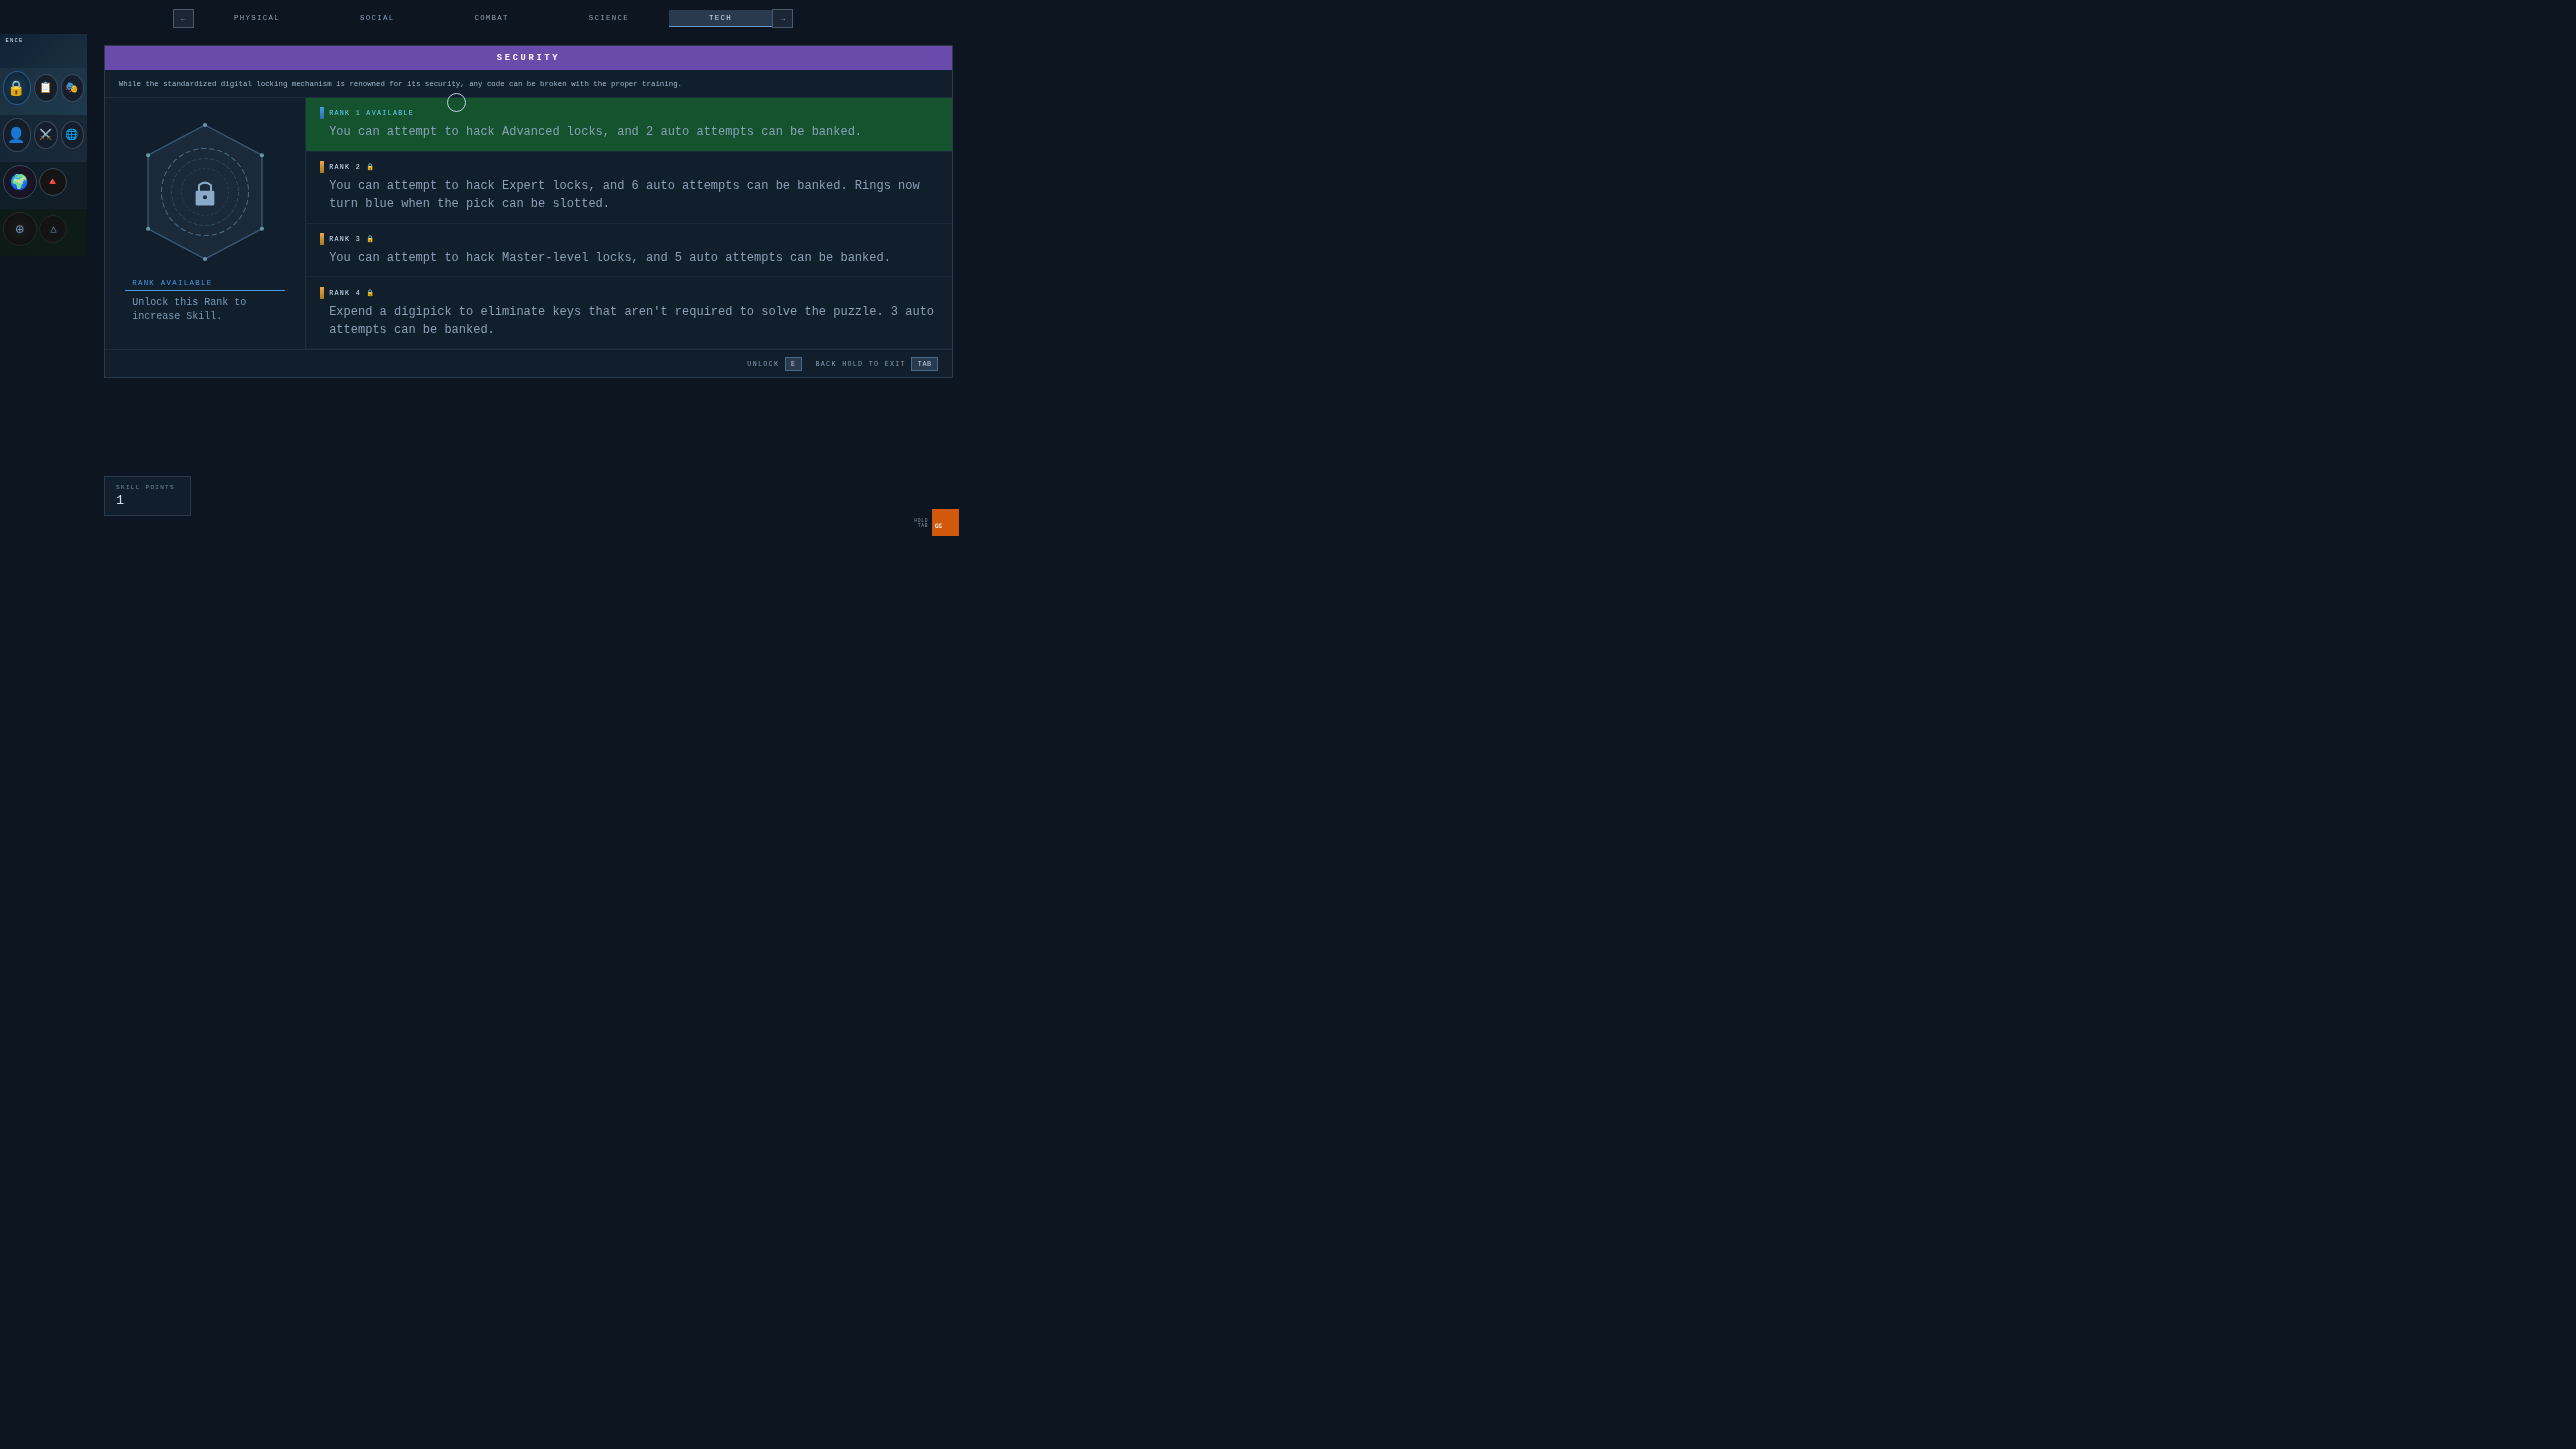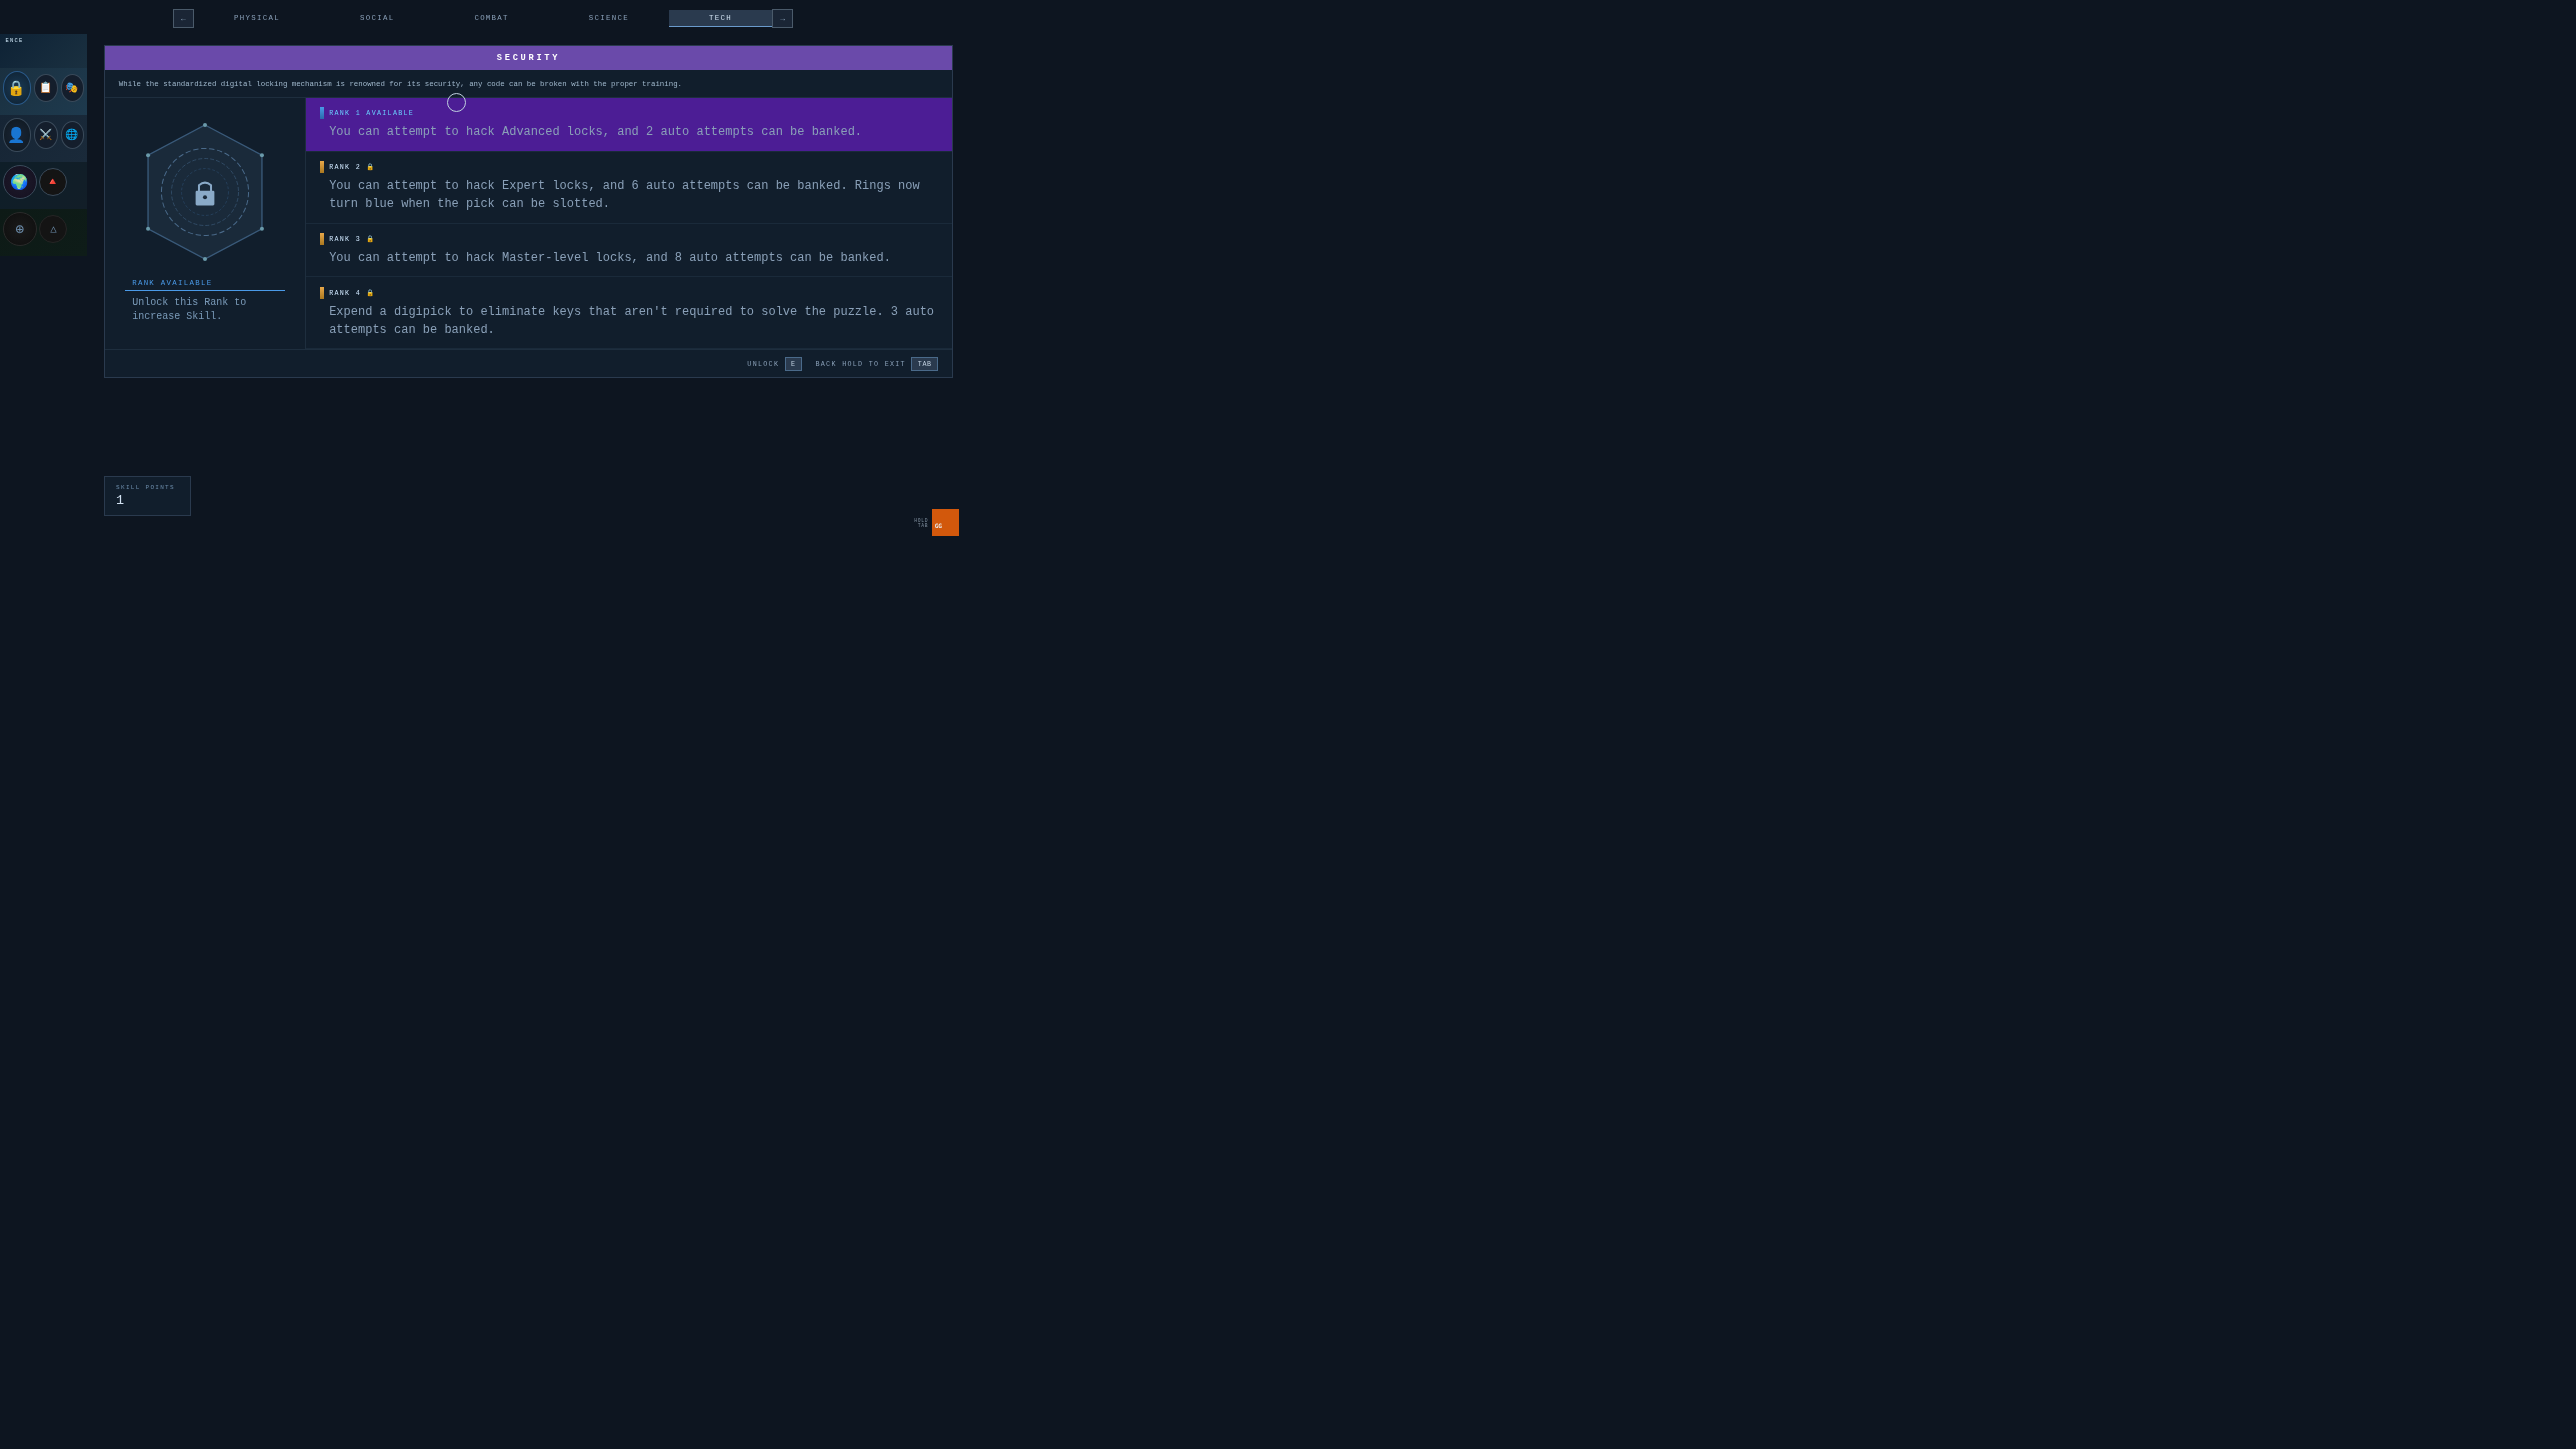--- a/index.html
+++ b/index.html
@@ -166,21 +166,21 @@
       padding: 0;
     }
 
     .rank-item {
       padding: 9.4px 13.4px;
       border-bottom: 0.7px solid #1a2a3a;
       position: relative;
     }
 
     .rank-item.rank-active {
-      background: #4c1d95;
+      background: #14532d;
     }
 
     .rank-item-header {
       display: flex;
       align-items: center;
       gap: 5.4px;
       margin-bottom: 4px;
     }
 
     .rank-bar-indicator {
@@ -453,21 +453,21 @@
           </div>
           <div class="rank-text">You can attempt to hack Expert locks, and 6 auto attempts can be banked. Rings now turn blue when the pick can be slotted.</div>
         </div>
 
         <div class="rank-item">
           <div class="rank-item-header">
             <div class="rank-bar-indicator gold"></div>
             <span class="rank-label">RANK 3</span>
             <span class="lock-icon">🔒</span>
           </div>
-          <div class="rank-text">You can attempt to hack Master-level locks, and 8 auto attempts can be banked.</div>
+          <div class="rank-text">You can attempt to hack Master-level locks, and 5 auto attempts can be banked.</div>
         </div>
 
         <div class="rank-item">
           <div class="rank-item-header">
             <div class="rank-bar-indicator gold"></div>
             <span class="rank-label">RANK 4</span>
             <span class="lock-icon">🔒</span>
           </div>
           <div class="rank-text">Expend a digipick to eliminate keys that aren't required to solve the puzzle. 3 auto attempts can be banked.</div>
         </div>

